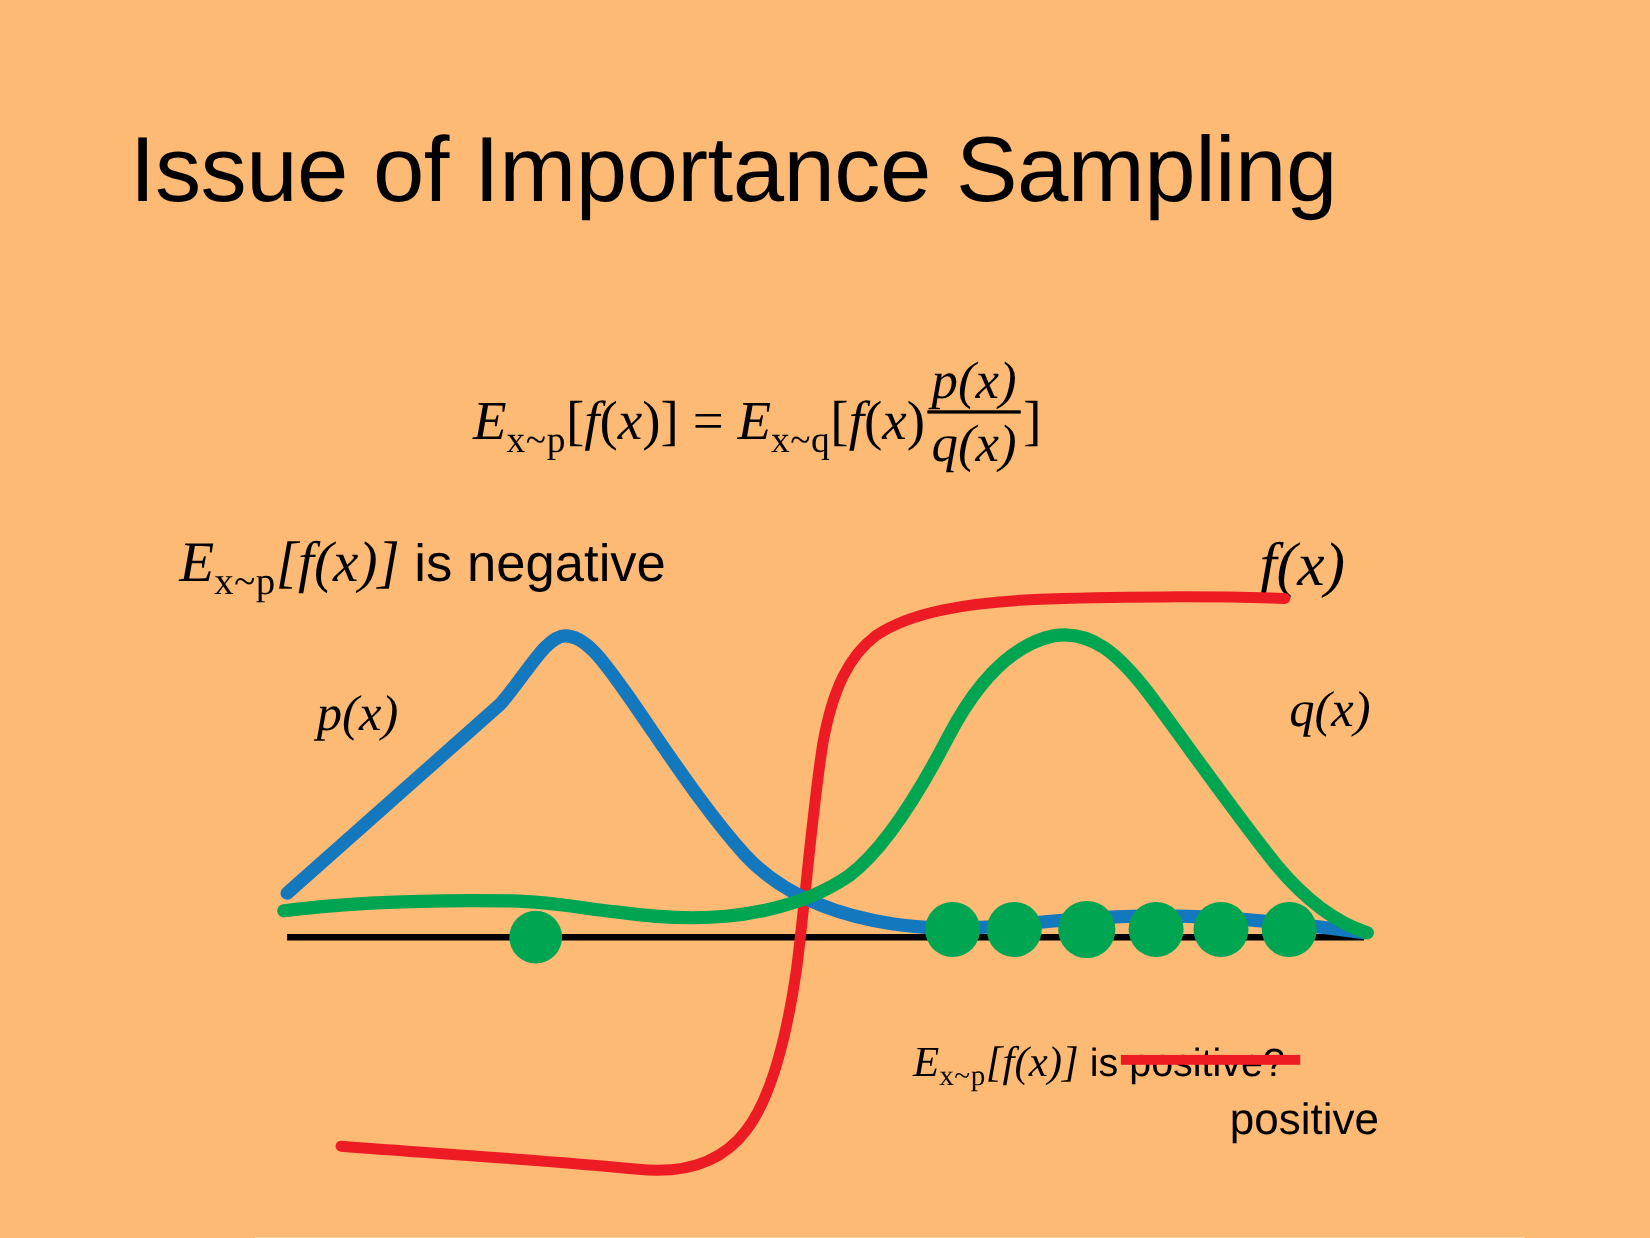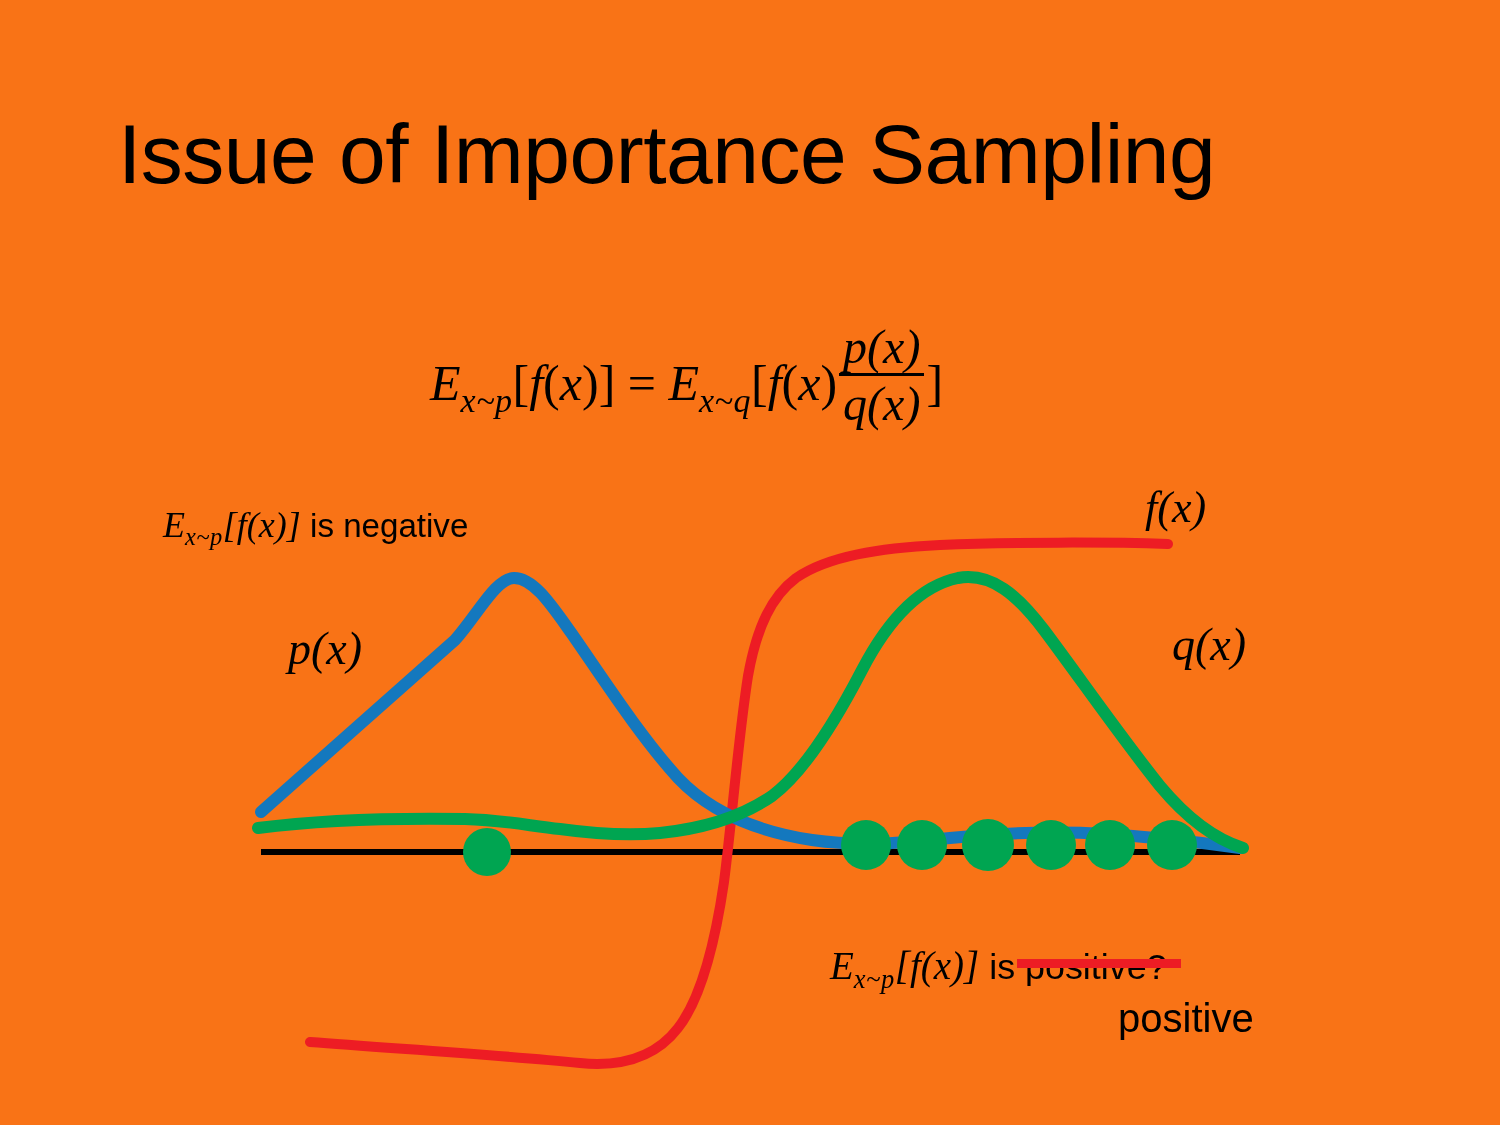--- a/index.html
+++ b/index.html
@@ -13,21 +13,21 @@
     position: relative;
     overflow: hidden;
     font-family: "Liberation Sans", sans-serif;
     color: #000000;
   }
   #slide {
     position: absolute;
     left: 0; top: 0;
     width: 1500px;
     height: 1125px;
-    background: #f97316;
+    background: #fdba74;
   }
   
   #slide-title {
     position: absolute;
     left: 118px;
     top: 112px;
     width: 1280px;
     font-family: "Liberation Sans", sans-serif;
     font-size: 84px;
     font-weight: 400;
@@ -41,21 +41,20 @@
     position: absolute;
     font-family: "Liberation Serif", serif;
     color: #000000;
     white-space: nowrap;
   }
   .mi { font-style: italic; }
   .mu { font-style: normal; }
   .sub {
     font-size: 0.68em;
     vertical-align: -0.33em;
-    font-style: italic;
     letter-spacing: 0.5px;
   }
   .brk { font-style: normal; }
   .frac {
     display: inline-block;
     vertical-align: -0.42em;
     text-align: center;
     font-size: 0.96em;
     margin: 0 2px;
   }
@@ -77,32 +76,32 @@
   }
   
   #main-equation {
     left: 430px;
     top: 322px;
     font-size: 50px;
   }
   
   #annot-negative {
     left: 163px;
-    top: 504px;
-    font-size: 36px;
+    top: 482px;
+    font-size: 52px;
   }
   .plaintxt {
     font-family: "Liberation Sans", sans-serif;
     font-style: normal;
     font-size: 0.92em;
   }
   
   #label-px { left: 288px; top: 622px; font-size: 46px; }
   #label-qx { left: 1172px; top: 618px; font-size: 46px; }
-  #label-fx { left: 1145px; top: 482px; font-size: 44px; }
+  #label-fx { left: 1145px; top: 482px; font-size: 56px; }
 
   
   #label-weight {
     position: absolute;
     left: 224px;
     top: 884px;
     font-family: "Liberation Sans", sans-serif;
     font-size: 40px;
     color: #000000;
     white-space: nowrap;

